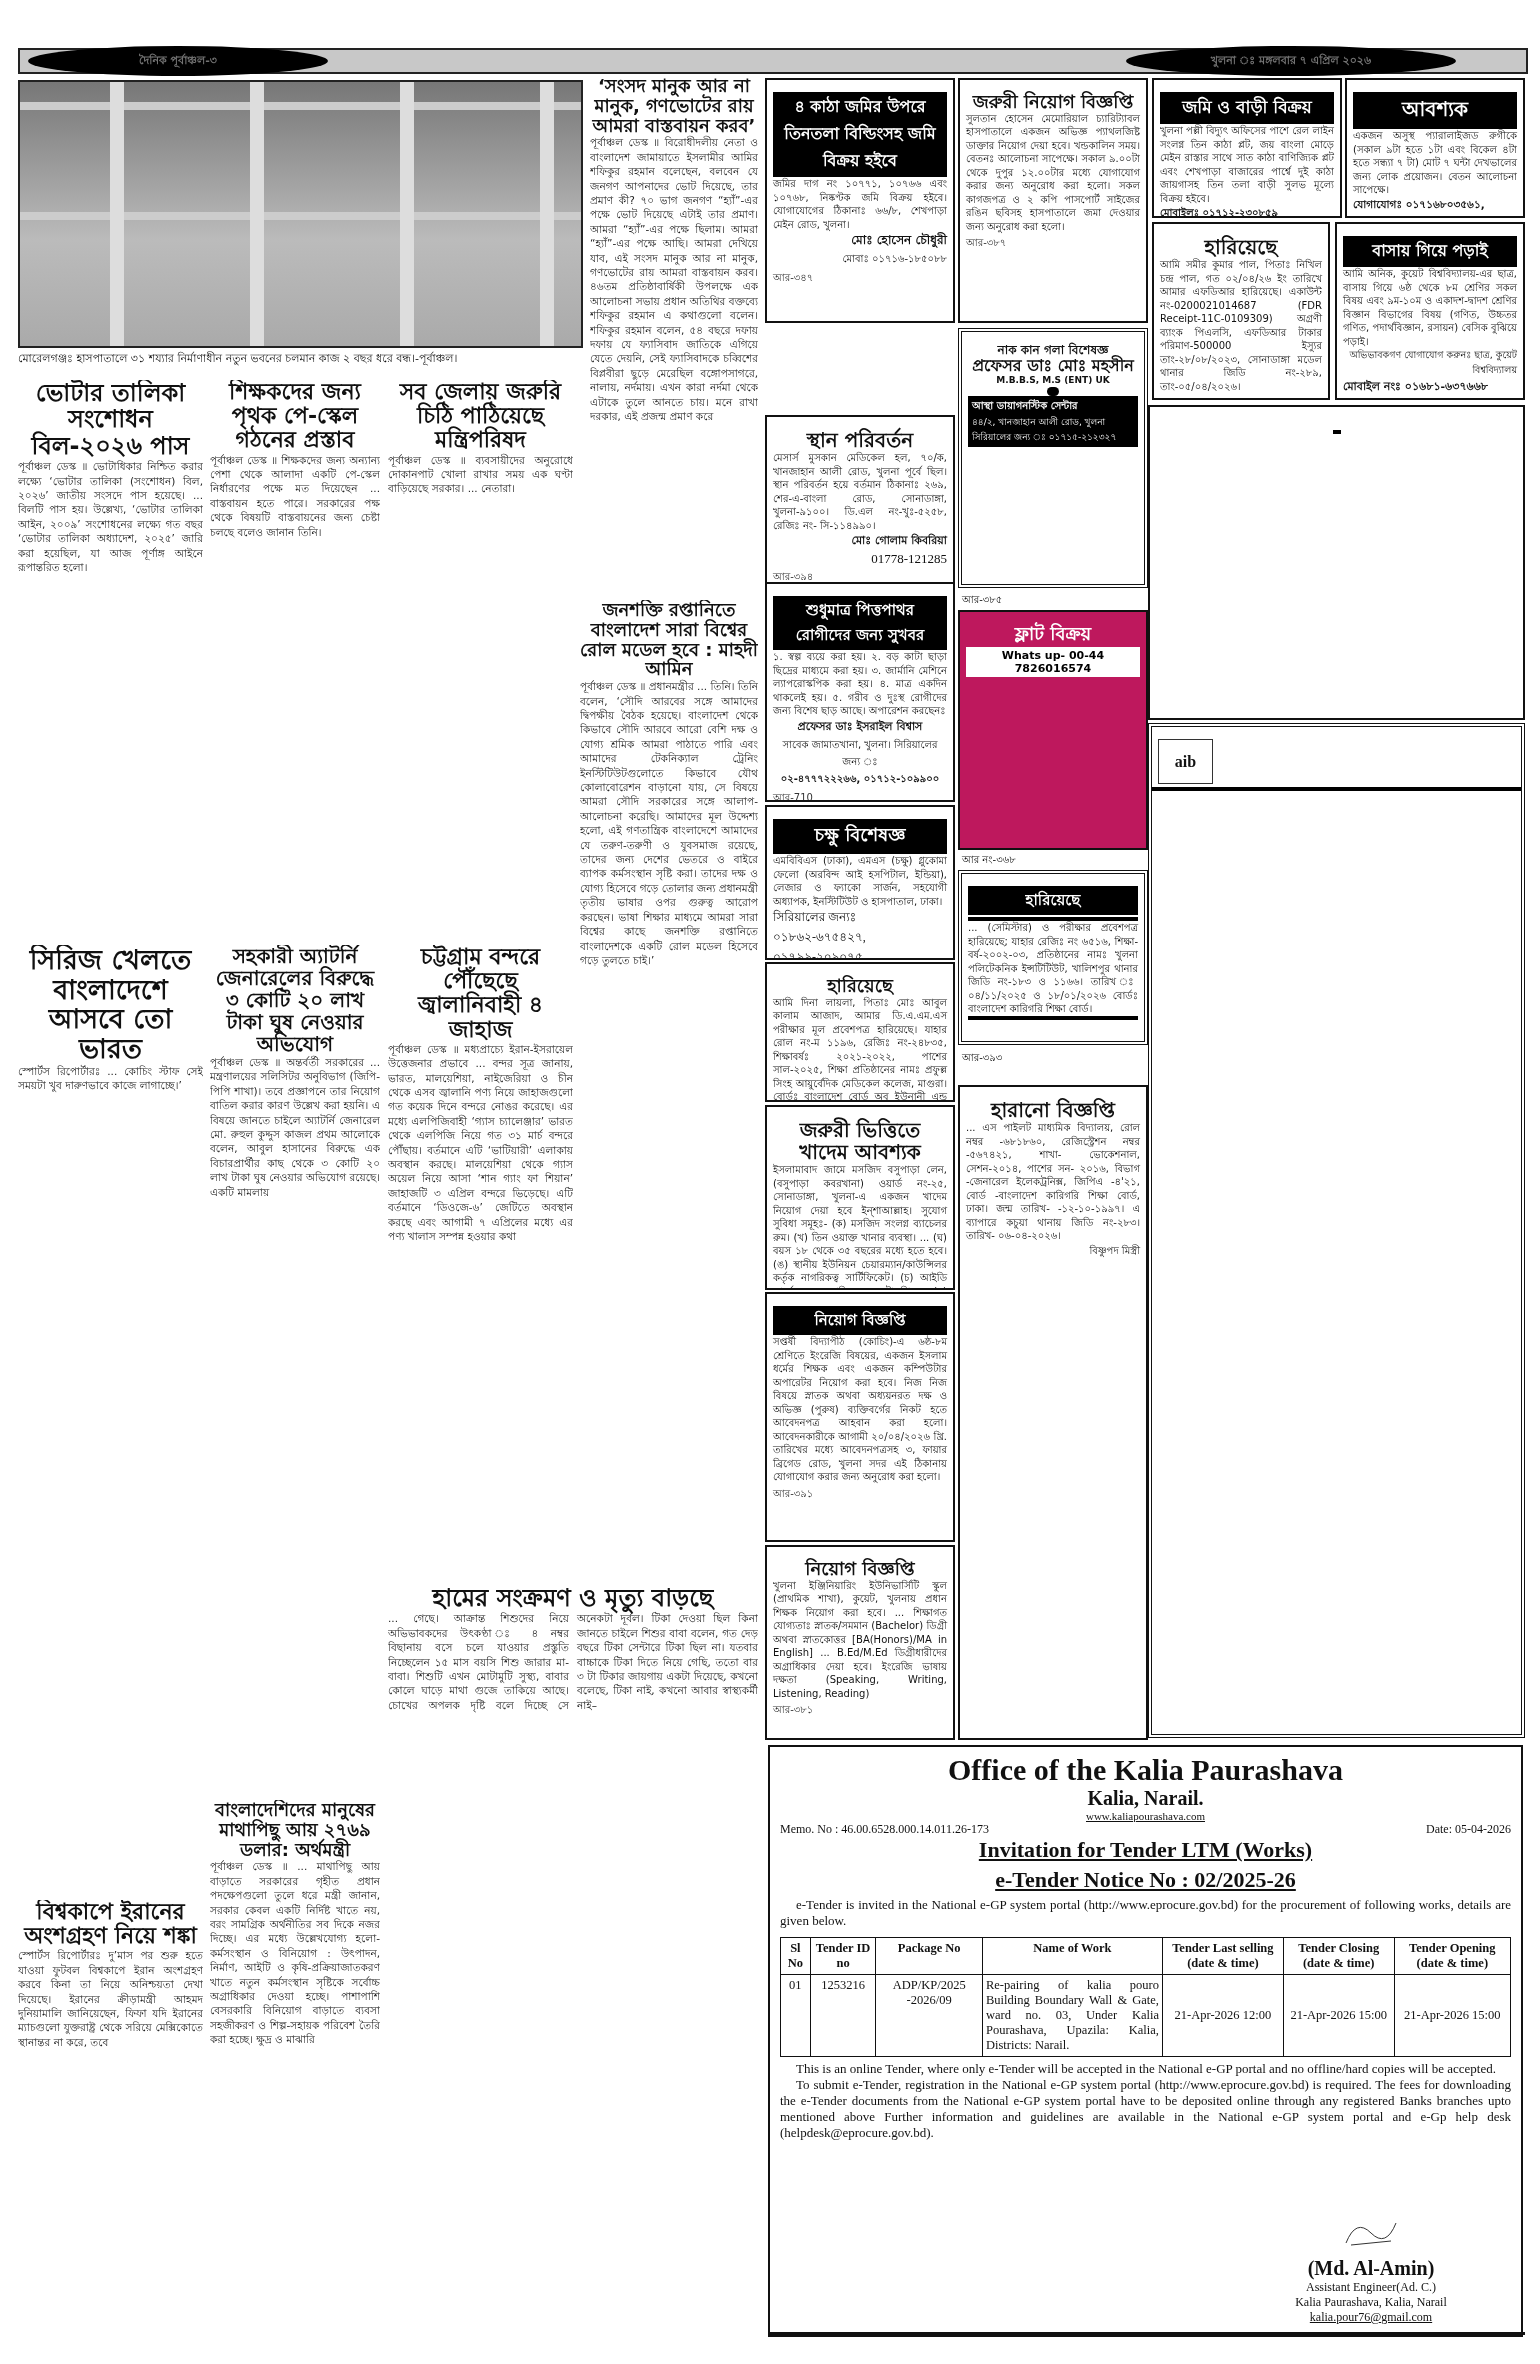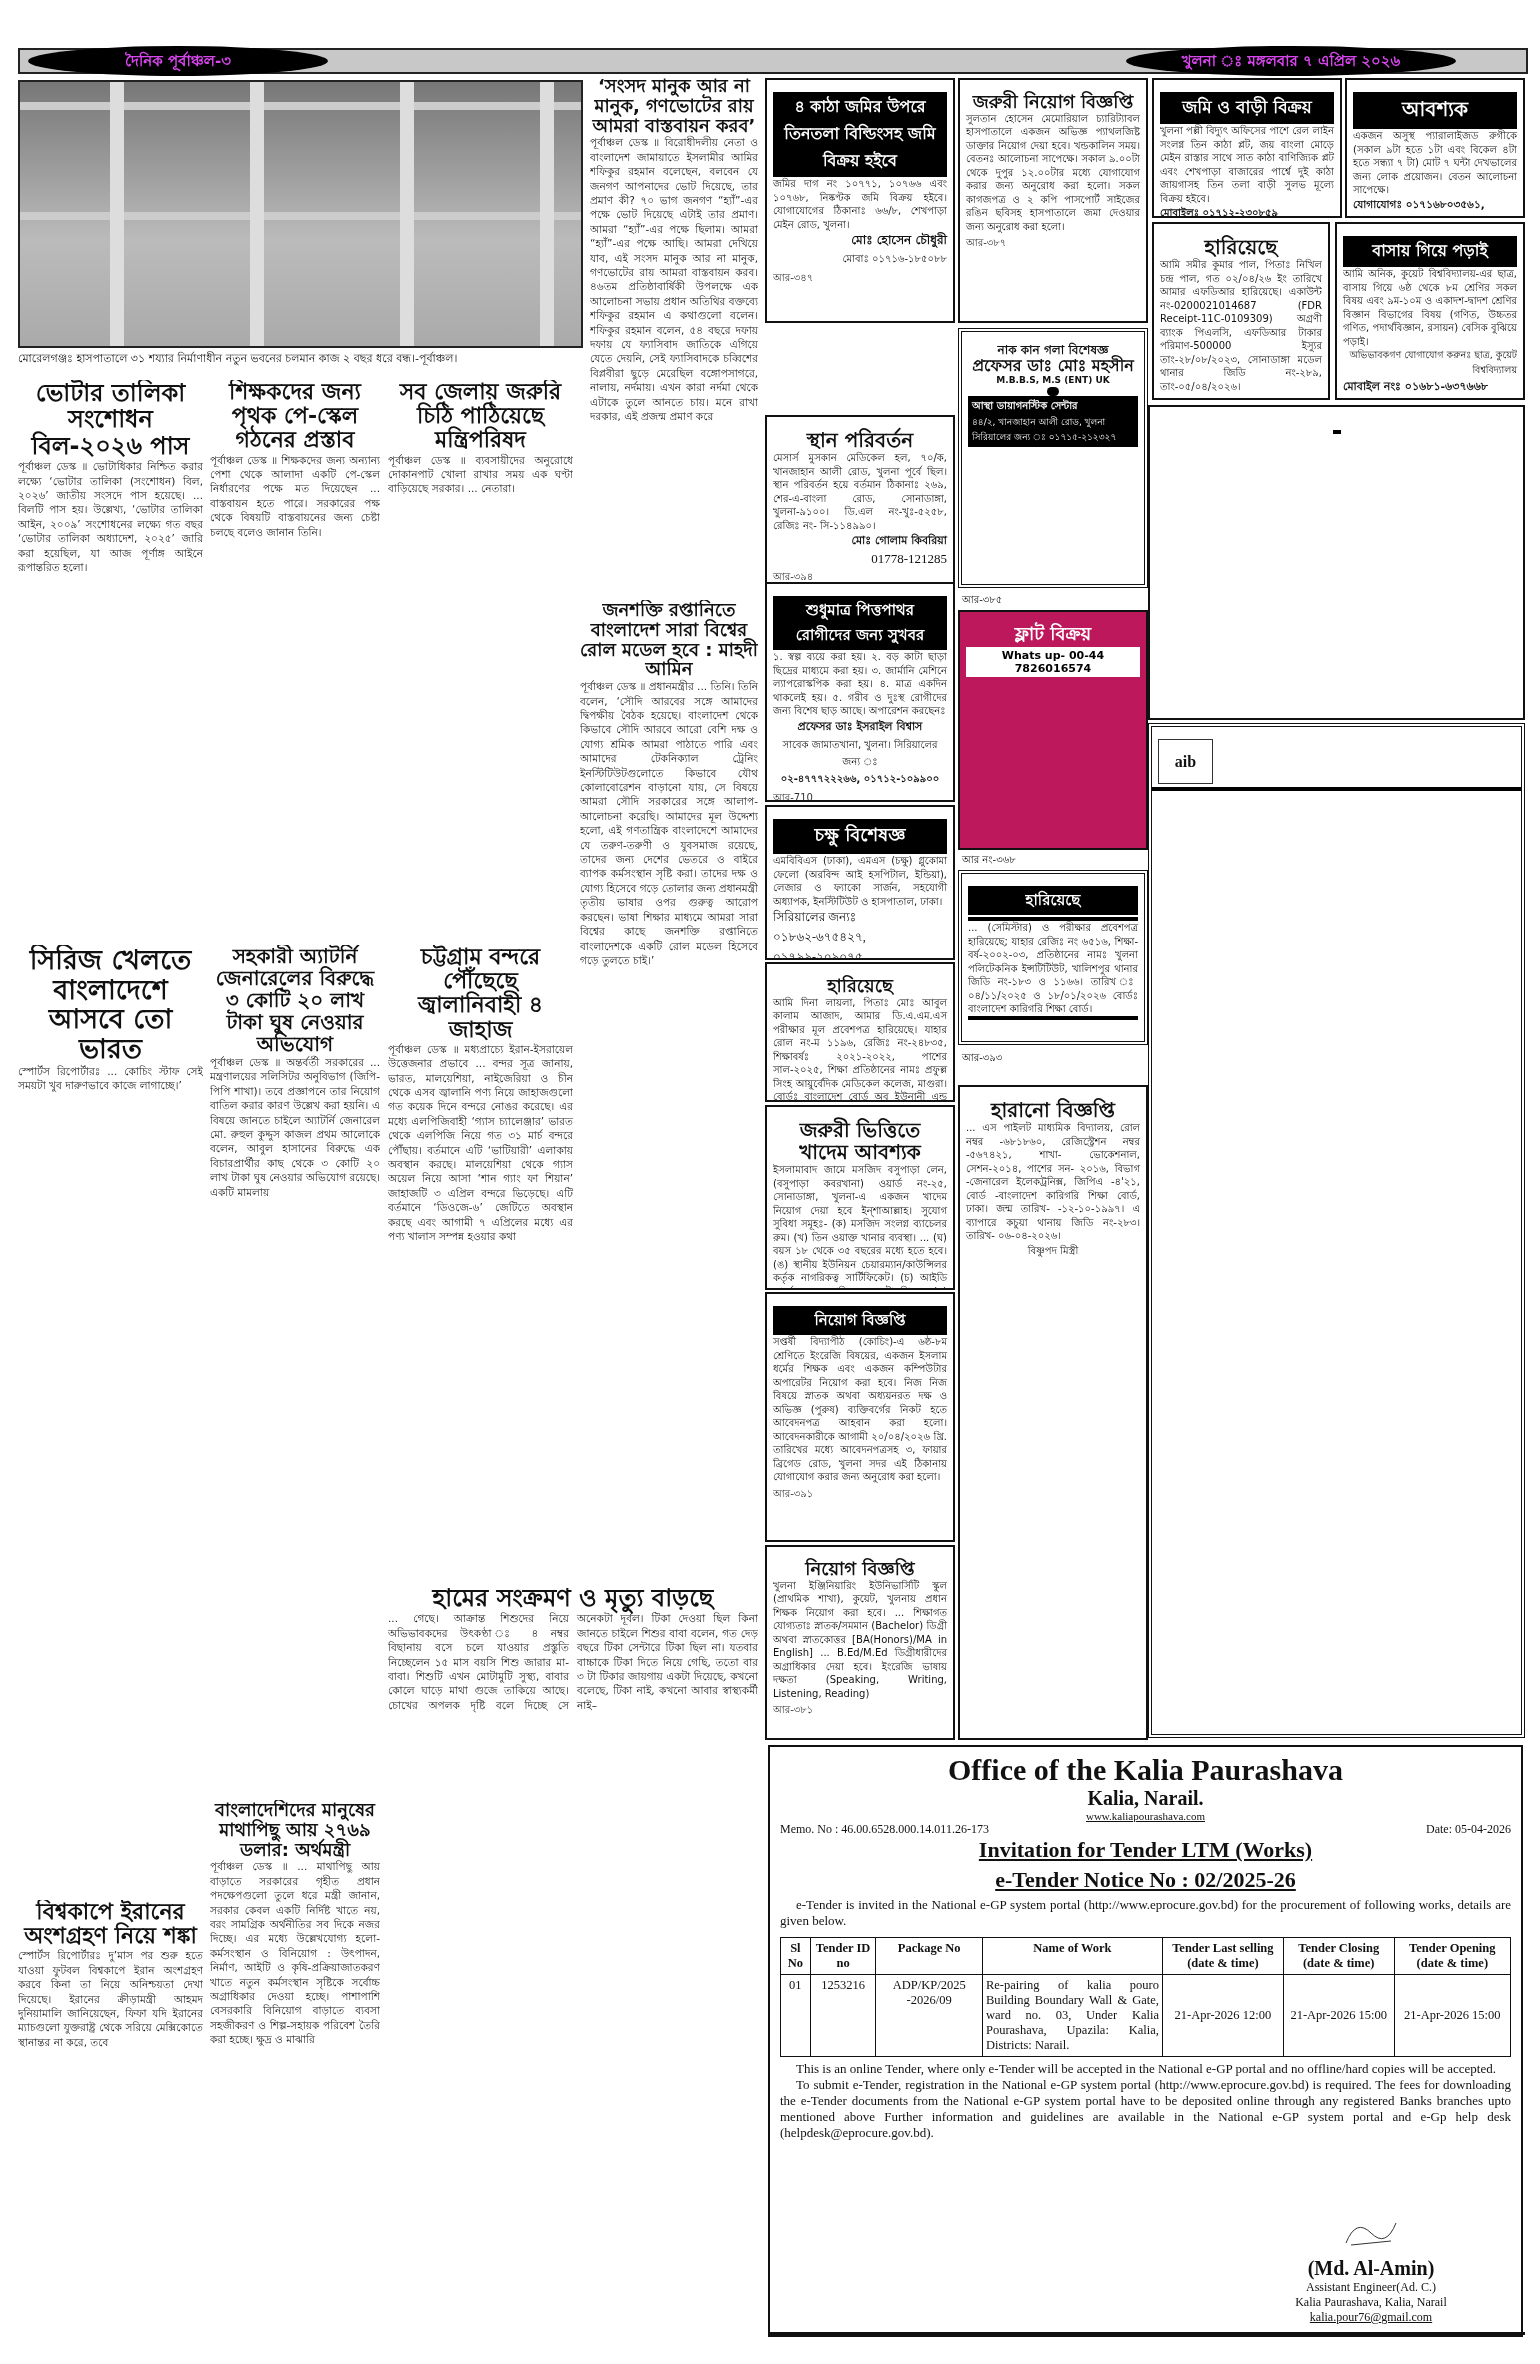--- a/index.html
+++ b/index.html
@@ -1,19 +1,19 @@
 <!DOCTYPE html>
 <html><head>
 <meta charset="utf-8">
 <style>
 *{box-sizing:border-box;margin:0;padding:0}
 body{width:1540px;height:2364px;background:#fff;font-family:"DejaVu Sans",sans-serif;color:#111;position:relative;overflow:hidden}
 .abs{position:absolute}
 .masthead{left:18px;top:48px;width:1510px;height:26px;background:#c8c8c8;border:2px solid #222}
-.pill{position:absolute;top:-4px;height:30px;background:#000;color:#d946ef;border-radius:50%;display:flex;align-items:center;justify-content:center;font-size:15px;font-weight:bold}
+.pill{position:absolute;top:-4px;height:30px;background:#000;color:#737373;border-radius:50%;display:flex;align-items:center;justify-content:center;font-size:11px;font-weight:bold}
 .photo{left:18px;top:80px;width:372px;height:268px;border:2px solid #222;background:linear-gradient(180deg,#777 0%,#999 30%,#bbb 60%,#aaa 100%);overflow:hidden}
 .photo .col{position:absolute;top:0;width:14px;height:100%;background:#ddd}
 .photo .beam{position:absolute;left:0;width:100%;height:8px;background:#ccc}
 .cap{font-size:11px;line-height:14px}
 .hl{font-weight:bold;text-align:center;line-height:1.1}
 .body{font-size:10.5px;line-height:14.4px;text-align:justify;color:#222}
 .box{border:2px solid #111;background:#fff;padding:12px 6px;overflow:hidden}
 .dbl{border:4px double #111}
 .inv{background:#000;color:#fff;text-align:center;font-weight:bold;padding:2px 4px}
 .small{font-size:10px;line-height:13.5px;text-align:justify}
@@ -185,21 +185,21 @@
   <div class="inv" style="font-size:10px"></div>
   <div style="text-align:center;font-size:9.5px"></div>
   <div style="text-align:center;font-size:9.5px;font-weight:bold"></div>
 </div>
 <div class="abs" style="left:962px;top:1050px;font-size:10px">আর-৩৯৩</div>
 <div class="abs box" style="left:958px;top:1085px;width:190px;height:655px">
   <div class="hl" style="font-size:20px">হারানো বিজ্ঞপ্তি</div>
   <div class="small">... এস পাইলট মাধ্যমিক বিদ্যালয়, রোল নম্বর -৬৮১৮৬০, রেজিস্ট্রেশন নম্বর -৫৬৭৪২১, শাখা- ভোকেশনাল, সেশন-২০১৪, পাশের সন- ২০১৬, বিভাগ -জেনারেল ইলেকট্রনিক্স, জিপিএ -৪'২১, বোর্ড -বাংলাদেশ কারিগরি শিক্ষা বোর্ড, ঢাকা। জন্ম তারিখ- -১২-১০-১৯৯৭। এ ব্যাপারে কচুয়া থানায় জিডি নং-২৮৩। তারিখ- ০৬-০৪-২০২৬।</div>
   <div style="font-size:10px;font-weight:bold"></div>
   <div style="text-align:right;font-size:10px"></div>
-  <div style="text-align:center;font-size:10px">বিষ্ণুপদ মিস্ত্রী</div>
+  <div style="text-align:right;font-size:10px">বিষ্ণুপদ মিস্ত্রী</div>
   <div style="text-align:right;font-size:10px"></div>
   <div style="text-align:right;font-size:10px"></div>
 </div>
 
 <div class="abs box" style="left:1152px;top:78px;width:190px;height:140px">
   <div class="inv" style="font-size:17px">জমি ও বাড়ী বিক্রয়</div>
   <div class="small">খুলনা পল্লী বিদ্যুৎ অফিসের পাশে রেল লাইন সংলগ্ন তিন কাঠা প্লট, জয় বাংলা মোড়ে মেইন রাস্তার সাথে সাত কাঠা বাণিজ্যিক প্লট এবং শেখপাড়া বাজারের পার্শ্বে দুই কাঠা জায়গাসহ তিন তলা বাড়ী সুলভ মূল্যে বিক্রয় হইবে।</div>
   <div style="font-size:10px;font-weight:bold">মোবাইলঃ ০১৭১২-২৩০৮৫৯ (WhatsApp)</div>
 
 </div>

